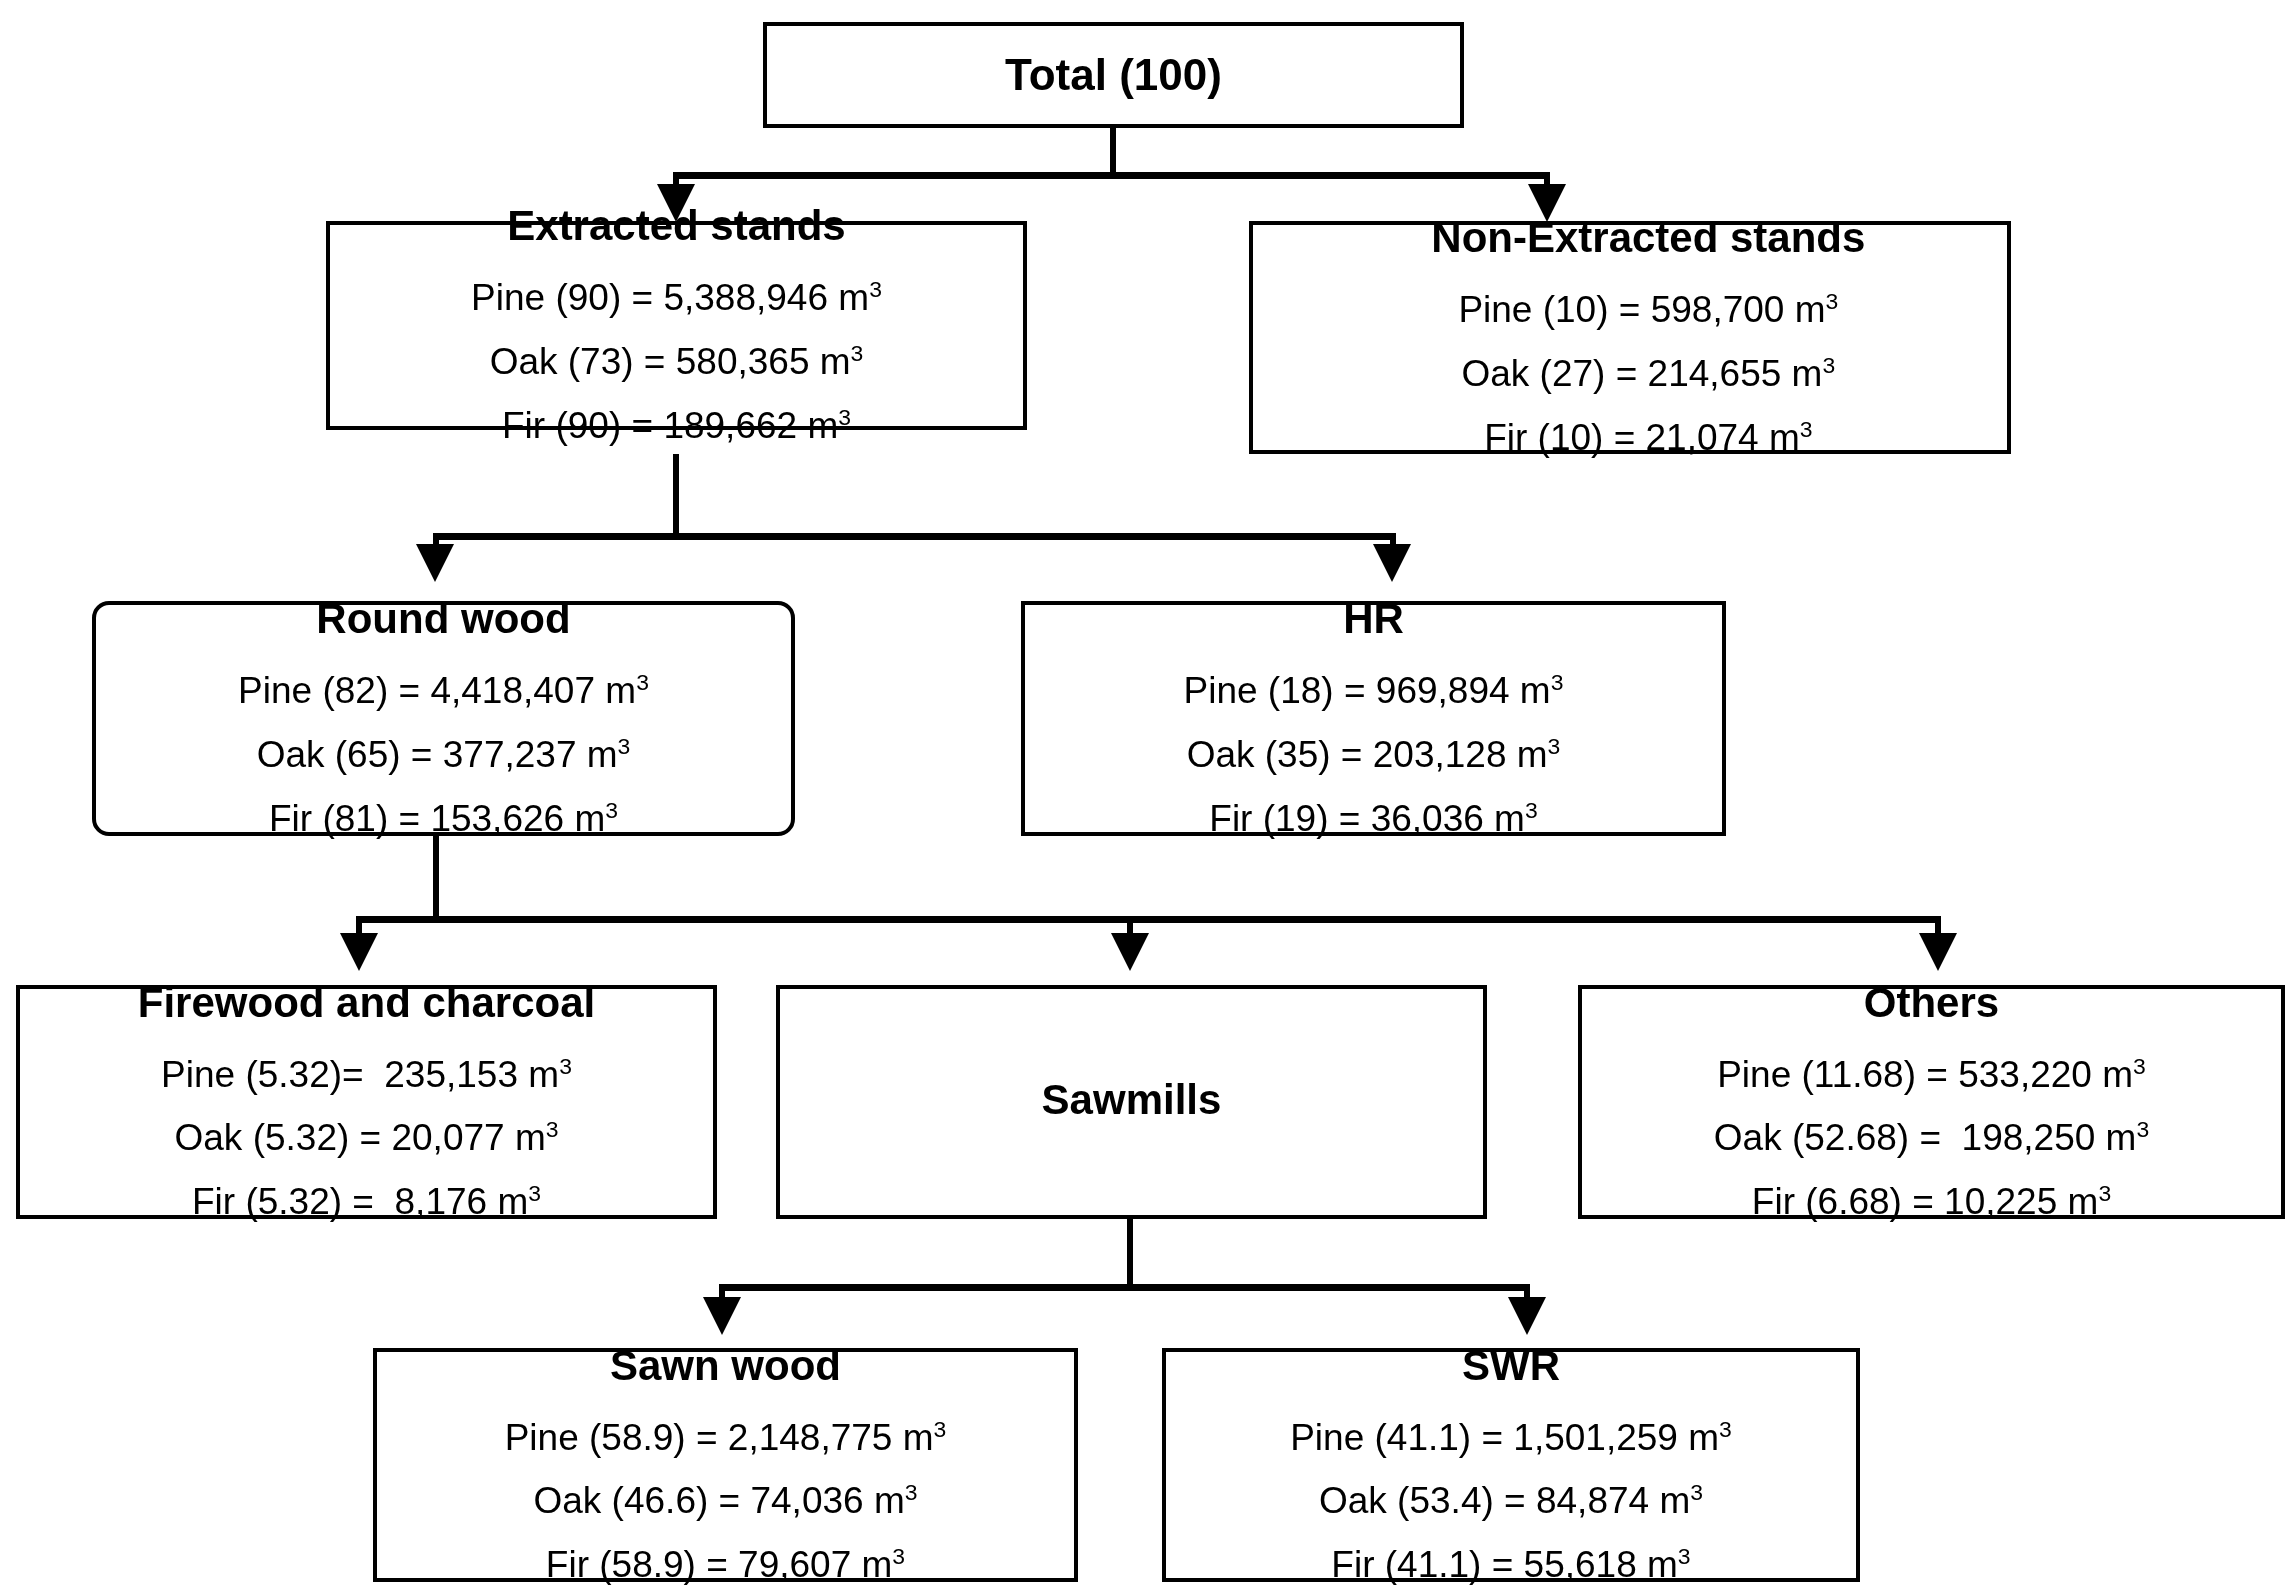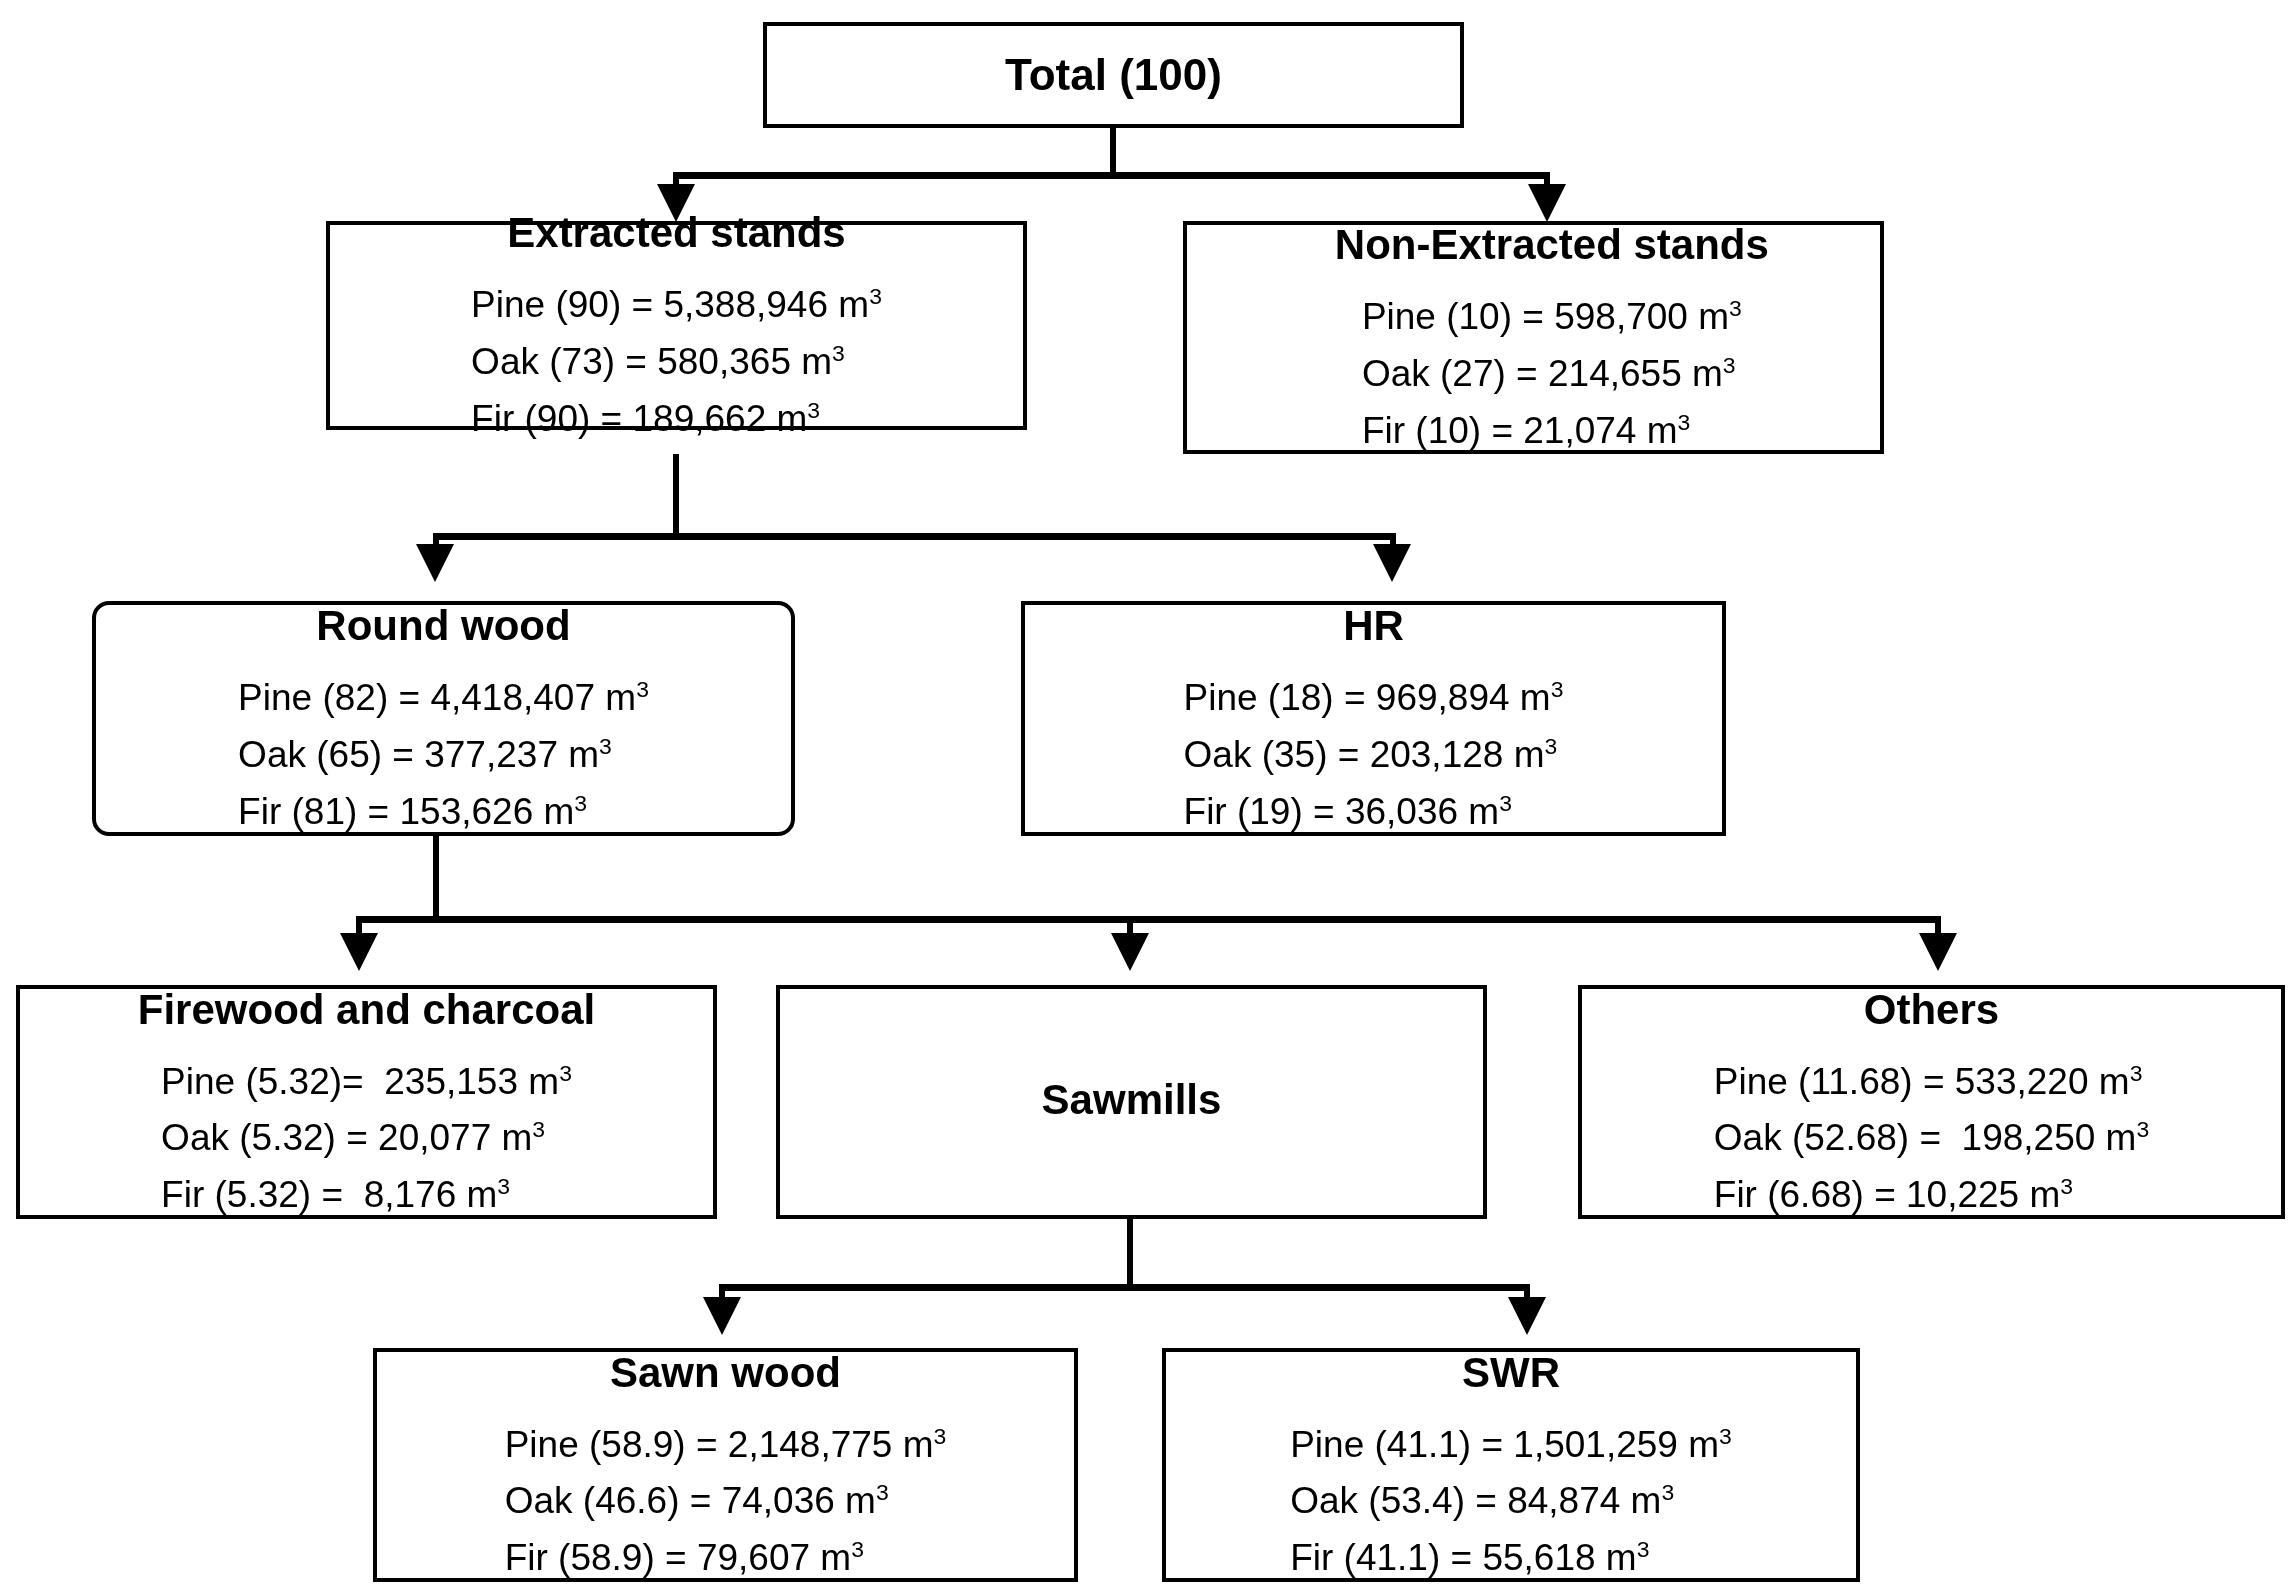--- a/index.html
+++ b/index.html
@@ -37,22 +37,22 @@
     font-size: 42px;
     font-weight: bold;
     line-height: 1.12;
     letter-spacing: 0px;
     white-space: nowrap;
     margin-bottom: 5.8px;
   }
   .node .rows {
     display: flex;
     flex-direction: column;
-    align-items: flex-start;
-    gap: 11px;
+    align-items: center;
+    gap: 18px;
     margin-top: 20px;
   }
   .node .row {
     font-size: 37px;
     font-weight: normal;
     line-height: 1.24;
     white-space: pre;
   }
   .node .row sup {
     font-size: 0.62em;
@@ -127,21 +127,21 @@
 
   <div class="node" style="left:326px; top:221px; width:701px; height:209px;">
     <div class="title">Extracted stands</div>
     <div class="rows">
       <div class="row"><span>Pine (90) = 5,388,946 m</span><sup>3</sup></div>
       <div class="row"><span>Oak (73) = 580,365 m</span><sup>3</sup></div>
       <div class="row"><span>Fir (90) = 189,662 m</span><sup>3</sup></div>
     </div>
   </div>
 
-  <div class="node" style="left:1183px; top:221px; width:701px; height:233px;padding-left:44px;">
+  <div class="node" style="left:1249px; top:221px; width:762px; height:233px;padding-left:44px;">
     <div class="title">Non-Extracted stands</div>
     <div class="rows">
       <div class="row"><span>Pine (10) = 598,700 m</span><sup>3</sup></div>
       <div class="row"><span>Oak (27) = 214,655 m</span><sup>3</sup></div>
       <div class="row"><span>Fir (10) = 21,074 m</span><sup>3</sup></div>
     </div>
   </div>
 
   <div class="node" style="left:92px; top:601px; width:703px; height:235px;border-radius:17px;">
     <div class="title">Round  wood</div>

